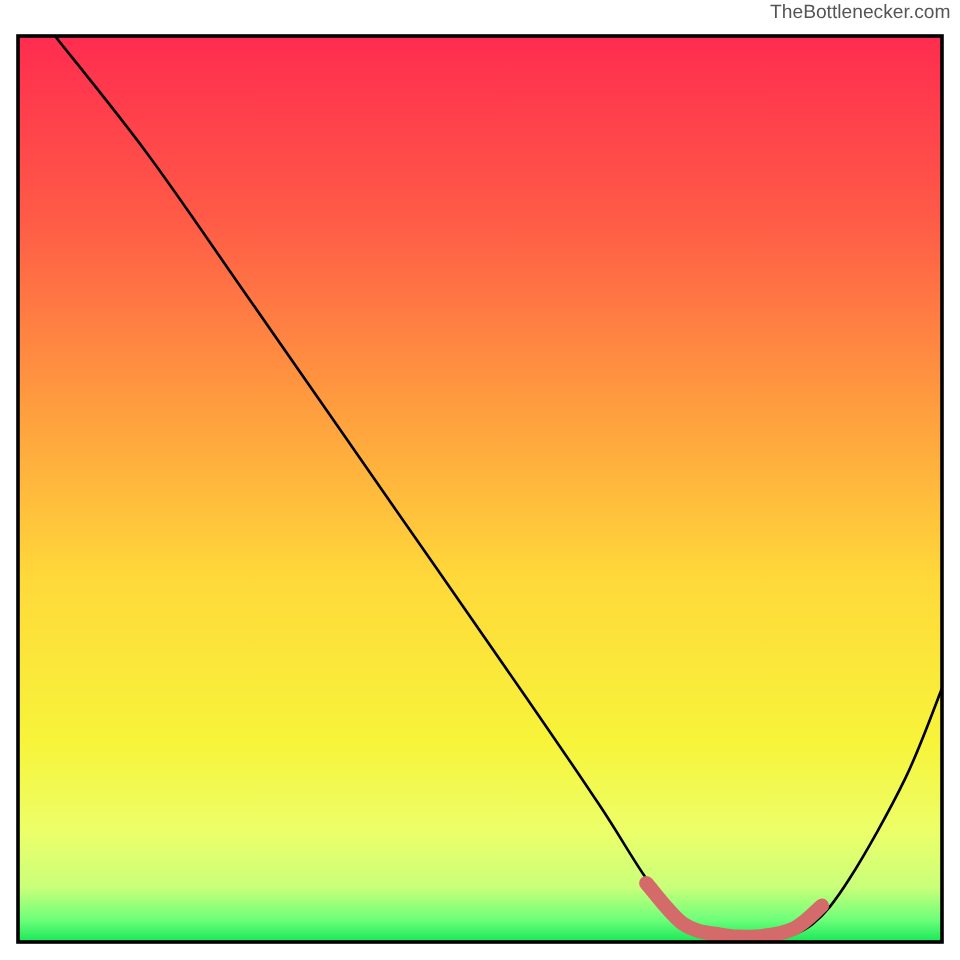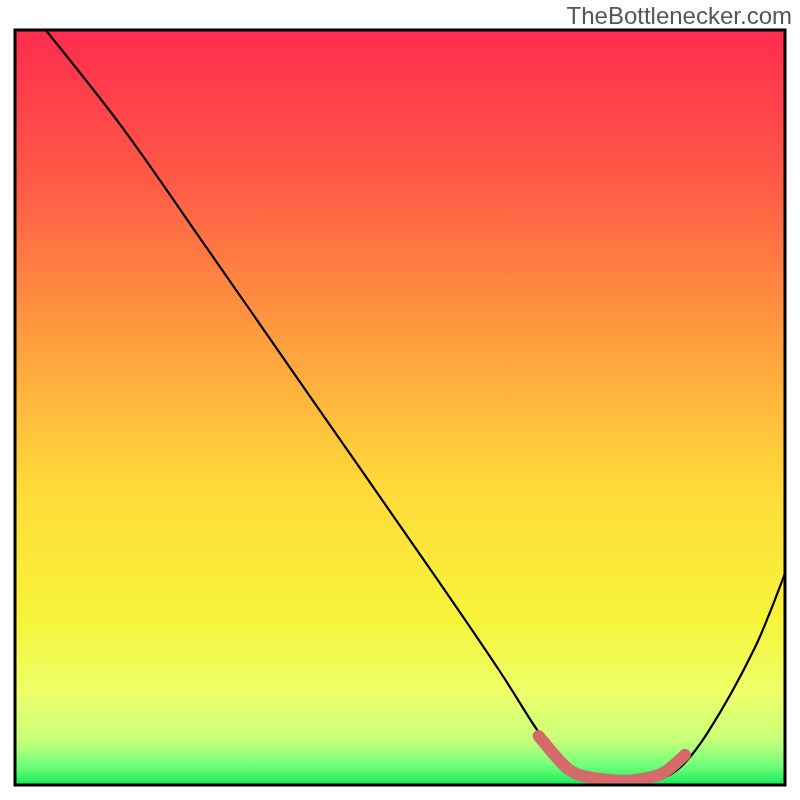--- a/index.html
+++ b/index.html
@@ -13,21 +13,21 @@
   }
   .container {
     position: relative;
     width: 800px;
     height: 800px;
   }
   .watermark {
     position: absolute;
     top: 2px;
     right: 8px;
-    font-size: 24px;
+    font-size: 16px;
     color: #555555;
     z-index: 10;
     font-weight: 500;
   }
   svg {
     display: block;
   }
 </style>
 </head>
 <body>

